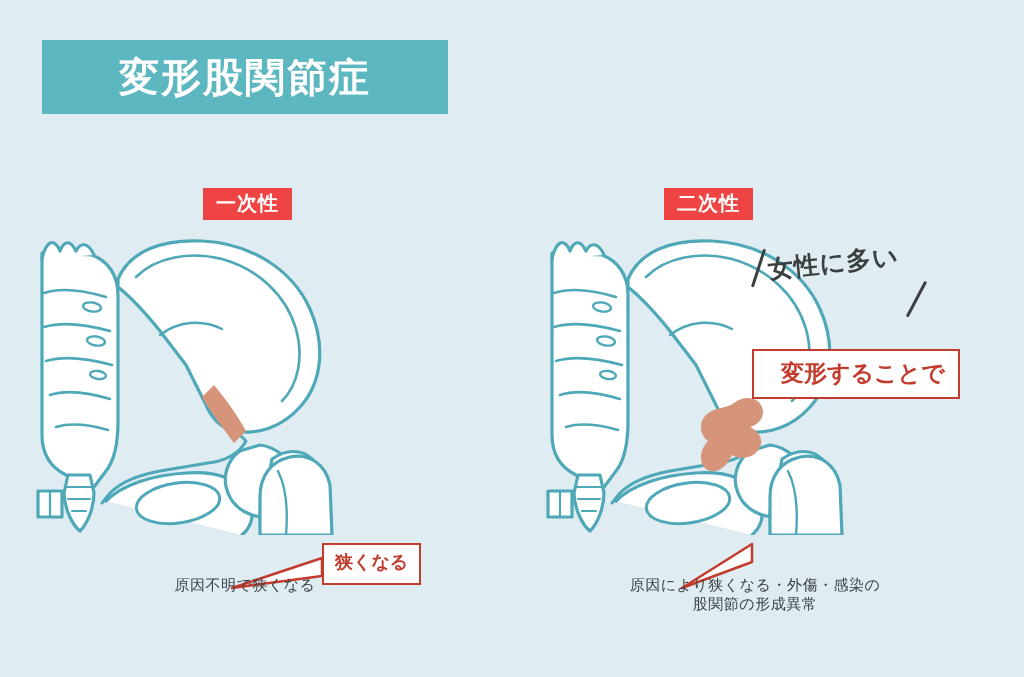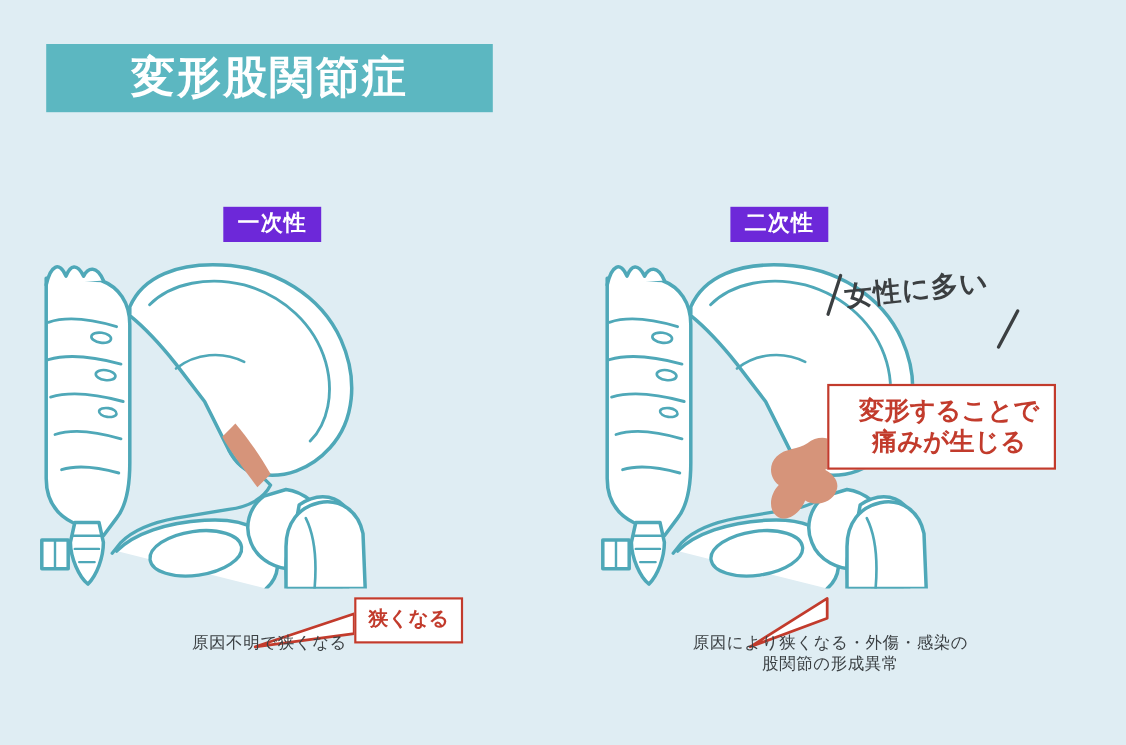--- a/index.html
+++ b/index.html
@@ -16,21 +16,21 @@
     position: relative;
     color: #3c4043;
   }
 
   
   .title-banner {
     position: absolute;
     left: 42px;
     top: 40px;
     width: 406px;
-    height: 62px;
+    height: 74px;
     background: #5cb7c1;
     display: flex;
     align-items: center;
     justify-content: center;
   }
   .title-text {
     color: #ffffff;
     font-size: 40px;
     font-weight: bold;
     letter-spacing: 2px;
@@ -44,21 +44,21 @@
     top: 180px;
     width: 470px;
     height: 480px;
   }
   .panel-left  { left: 10px;  }
   .panel-right { left: 520px; }
 
   .panel-tag {
     position: absolute;
     top: 8px;
-    background: #6d28d9;
+    background: #ef4444;
     color: #ffffff;
     font-size: 20px;
     font-weight: bold;
     letter-spacing: 1px;
     padding: 5px 13px 7px 13px;
     line-height: 1;
     white-space: nowrap;
   }
   .panel-left  .panel-tag { left: 193px; }
   .panel-right .panel-tag { left: 144px; }
@@ -287,21 +287,20 @@
       </g>
     </svg>
   </div>
 
   <svg class="pointer-svg" width="470" height="480">
     <polygon points="232,364 232,382 162,408" fill="#ffffff" stroke="#c23b2c" stroke-width="2.5" stroke-linejoin="round"></polygon>
   </svg>
 
   <div class="callout callout-right" style="left:232px; top:169px;padding-left:27px;">
     <span class="cl-line">変形することで</span>
-    <span class="cl-line">痛みが生じる</span>
   </div>
 
   <div class="caption">
     <span class="cap-line">原因により狭くなる・外傷・感染の</span>
     <span class="cap-line">股関節の形成異常</span>
   </div>
 </div>
 
 <div class="slash slash-left"></div>
 <div class="hand-note">女性に多い</div>

